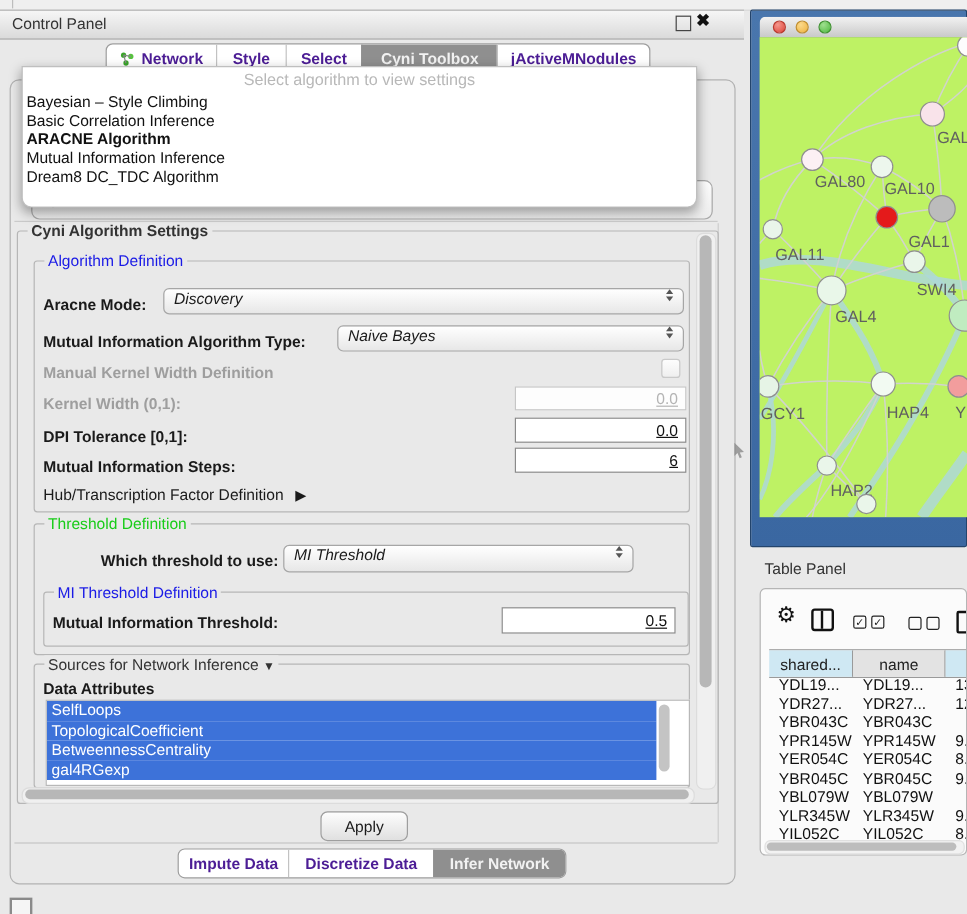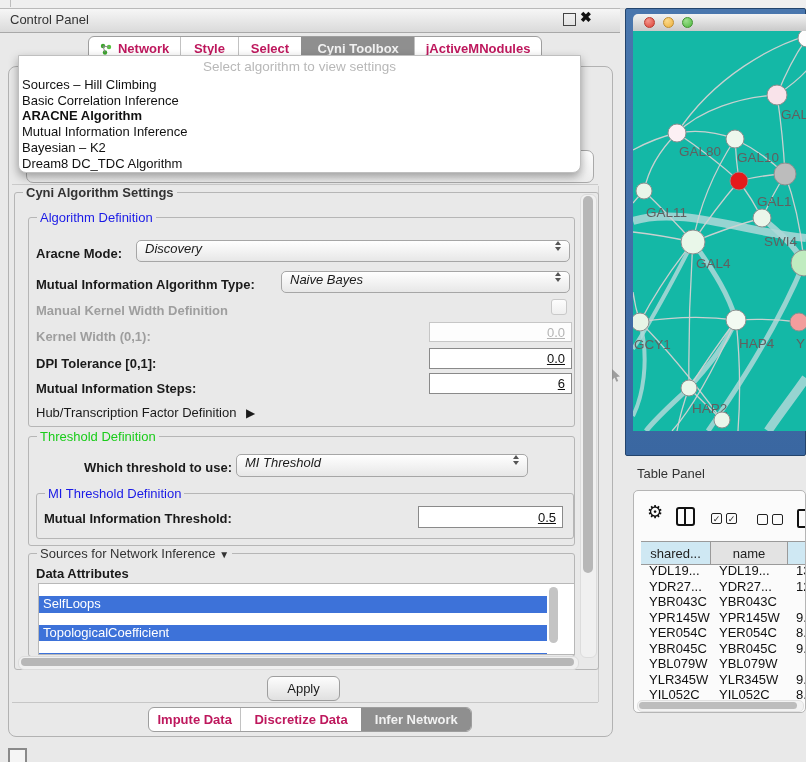--- a/index.html
+++ b/index.html
@@ -9,21 +9,21 @@
   
   #top-strip{left:0;top:0;width:806px;height:8px;background:#efefef;border-bottom:1px solid #d6d6d6;}
   #top-tick{left:10px;top:0;width:1px;height:7px;background:#bdbdbd;}
   #cp-titlebar{left:0;top:8px;width:620px;height:23px;
     background:linear-gradient(#f6f6f6,#dadada);border-top:1px solid #b9b9b9;border-bottom:1px solid #a8a8a8;}
   #cp-title{left:10px;top:12px;font-size:13px;color:#333;}
   #cp-float{left:563px;top:13px;width:11px;height:11px;border:1.5px solid #444;background:transparent;}
   #cp-close{left:580px;top:9px;font-size:14px;font-weight:bold;color:#111;}
   
   .segbar{display:flex;background:#fff;border:1px solid #9e9e9e;border-radius:6px;overflow:hidden;}
-  .seg{display:flex;align-items:center;justify-content:center;font-size:13px;font-weight:700;color:#be185d;
+  .seg{display:flex;align-items:center;justify-content:center;font-size:13px;font-weight:700;color:#4c1d95;
        border-left:1px solid #c2c2c2;}
   .seg:first-child{border-left:none;}
   .seg.sel{background:#8f8f8f;color:#f2f2f2;border-left-color:#8f8f8f;}
   #top-tabs{left:88px;top:36px;width:452px;height:23px;}
   #bottom-tabs{left:148px;top:707px;width:322px;height:23px;}
   
   #outer-box{left:8px;top:66px;width:603px;height:669px;border:1px solid #b2b2b2;border-radius:8px;background:#e9e9e9;}
   #inner-right-line{left:598px;top:186px;width:1px;height:516px;background:#cdcdcd;}
   #viewport-bottom{left:12px;top:702px;width:586px;height:1px;background:#c6c6c6;}
   #divider-184{left:12px;top:184px;width:586px;height:1px;background:#cacaca;}
@@ -52,40 +52,40 @@
   .stepper{margin-left:auto;display:flex;flex-direction:column;align-items:center;gap:2px;}
   .tri-up{width:0;height:0;border-left:3.5px solid transparent;border-right:3.5px solid transparent;border-bottom:4.5px solid #555;}
   .tri-dn{width:0;height:0;border-left:3.5px solid transparent;border-right:3.5px solid transparent;border-top:4.5px solid #555;}
   
   .tfield{background:#fff;border:1px solid #8a8a8a;font-size:13px;text-align:right;padding:2px 6px;
     box-sizing:border-box;font-family:"Liberation Sans",sans-serif;color:#111;text-decoration:underline;}
   .tfield.dis{border-color:#c6c6c6;color:#b4b4b4;background:#fdfdfd;}
   .checkbox{width:14px;height:14px;border:1px solid #c9c9c9;border-radius:3px;background:linear-gradient(#fdfdfd,#efefef);}
   
   #attr-list{left:38px;top:583px;width:535px;height:70px;background:#fff;border:1px solid #b8b8b8;overflow:hidden;}
-  .attr-item{width:508px;height:16.5px;line-height:16.5px;background:#3d72d9;color:#fff;font-size:13px;padding-left:4px;box-sizing:border-box;margin-top:12px;}
+  .attr-item{width:508px;height:16.5px;line-height:16.5px;background:#3d72d9;color:#fff;font-size:13px;padding-left:4px;box-sizing:border-box;}
   #attr-scroll{left:549px;top:587px;width:9px;height:56px;background:#c4c4c4;border-radius:4.5px;z-index:6;}
   
   .sb-track{background:#f0f0f0;border:1px solid #dcdcdc;border-radius:6px;}
   .sb-thumb{background:#b7b7b7;border-radius:5px;}
   
   #apply-btn{left:267px;top:676px;width:71px;height:23px;border:1px solid #9e9e9e;border-radius:6px;
     background:linear-gradient(#fdfdfd,#e0e0e0);font-size:13px;display:flex;align-items:center;justify-content:center;}
   
   #float-mini{left:8px;top:748px;width:15px;height:16px;border:2px solid #8a8a8a;background:#f5f5f5;}
   
   #net-frame{left:625px;top:8px;width:181px;height:448px;background:linear-gradient(#4976ad,#3a67a1);
     border:1px solid #23446c;border-radius:2px;box-sizing:border-box;}
   #net-titlebar{left:633px;top:14px;width:173px;height:17px;background:linear-gradient(#f2f2f2,#c9c9c9);
     border-bottom:1px solid #8e8e8e;border-top-left-radius:5px;}
   .tl{width:11px;height:11px;border-radius:50%;position:absolute;top:17px;box-sizing:border-box;}
   #tl-red{left:644px;background:radial-gradient(circle at 35% 30%,#f4978d,#dd4136);border:1px solid #b93a30;}
   #tl-yellow{left:663px;background:radial-gradient(circle at 35% 30%,#fbd98b,#eeb23e);border:1px solid #c08e2f;}
   #tl-green{left:682px;background:radial-gradient(circle at 35% 30%,#9fe08f,#4eb83e);border:1px solid #3f9330;}
-  #net-canvas{left:633px;top:31px;width:173px;height:400px;background:#14b8a6;overflow:hidden;}
+  #net-canvas{left:633px;top:31px;width:173px;height:400px;background:#bef264;overflow:hidden;}
   
   #cursor{left:611px;top:369px;z-index:30;}
   
   #table-title{left:637px;top:466px;font-size:13px;color:#333;}
   #table-box{left:633px;top:490px;width:173px;height:223px;background:#fbfbfb;border:1px solid #b5b5b5;
     border-radius:5px;overflow:hidden;box-sizing:border-box;}
   .ticon{position:absolute;color:#111;}
   #gear-icon{left:13px;top:10px;font-size:18px;}
   #col-icon{left:42px;top:16px;width:15px;height:15px;border:2px solid #111;border-radius:3px;}
   #col-icon div{position:absolute;left:6px;top:0;width:2px;height:15px;background:#111;}
@@ -147,25 +147,24 @@
     </div>
   </div>
 
 <div class="abs" id="bg-combo">
   <span>galFiltered.sif default node</span>
 </div>
 
 <div class="abs" id="algo-overlay">
   <div id="algo-placeholder">Select algorithm to view settings</div>
   <div id="algo-list">
-      <div class="algo-item">Sources – Hill Climbing</div>
+      <div class="algo-item">Bayesian – Style Climbing</div>
       <div class="algo-item">Basic Correlation Inference</div>
       <div class="algo-item sel">ARACNE Algorithm</div>
       <div class="algo-item">Mutual Information Inference</div>
-      <div class="algo-item">Bayesian – K2</div>
       <div class="algo-item">Dream8 DC_TDC Algorithm</div>
     </div>
 </div>
 
 <div class="abs group" style="left:14px;top:192px;width:583px;height:476px;font-weight:bold;">
   <span class="gtitle">Cyni Algorithm Settings</span>
 </div>
 
 <div class="abs group" style="left:28px;top:217px;width:545px;height:208px;">
   <span class="gtitle blue">Algorithm Definition</span>

